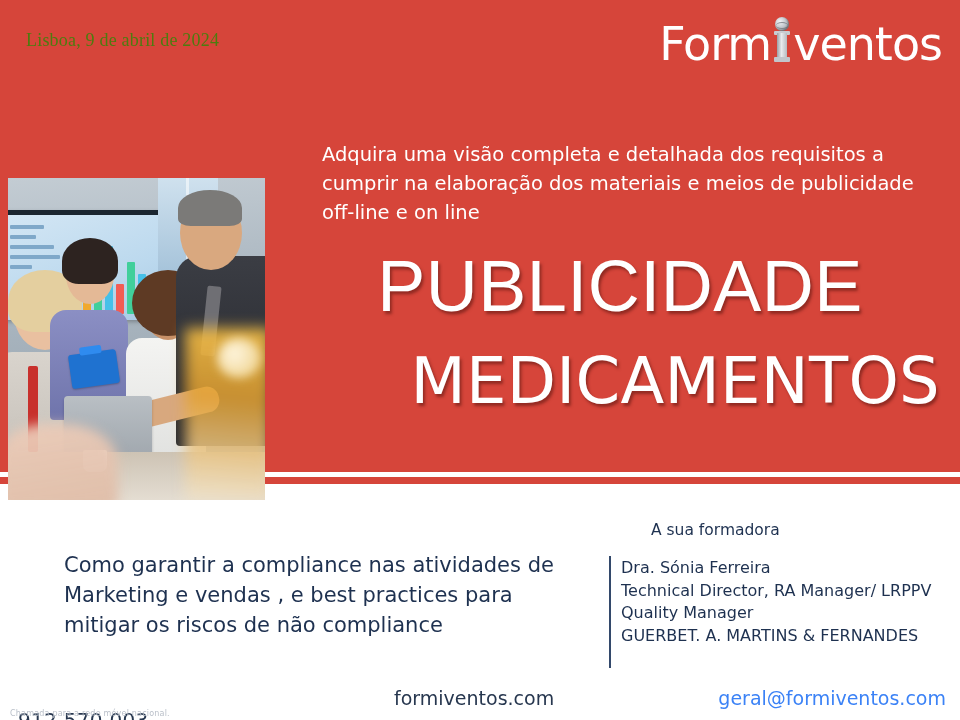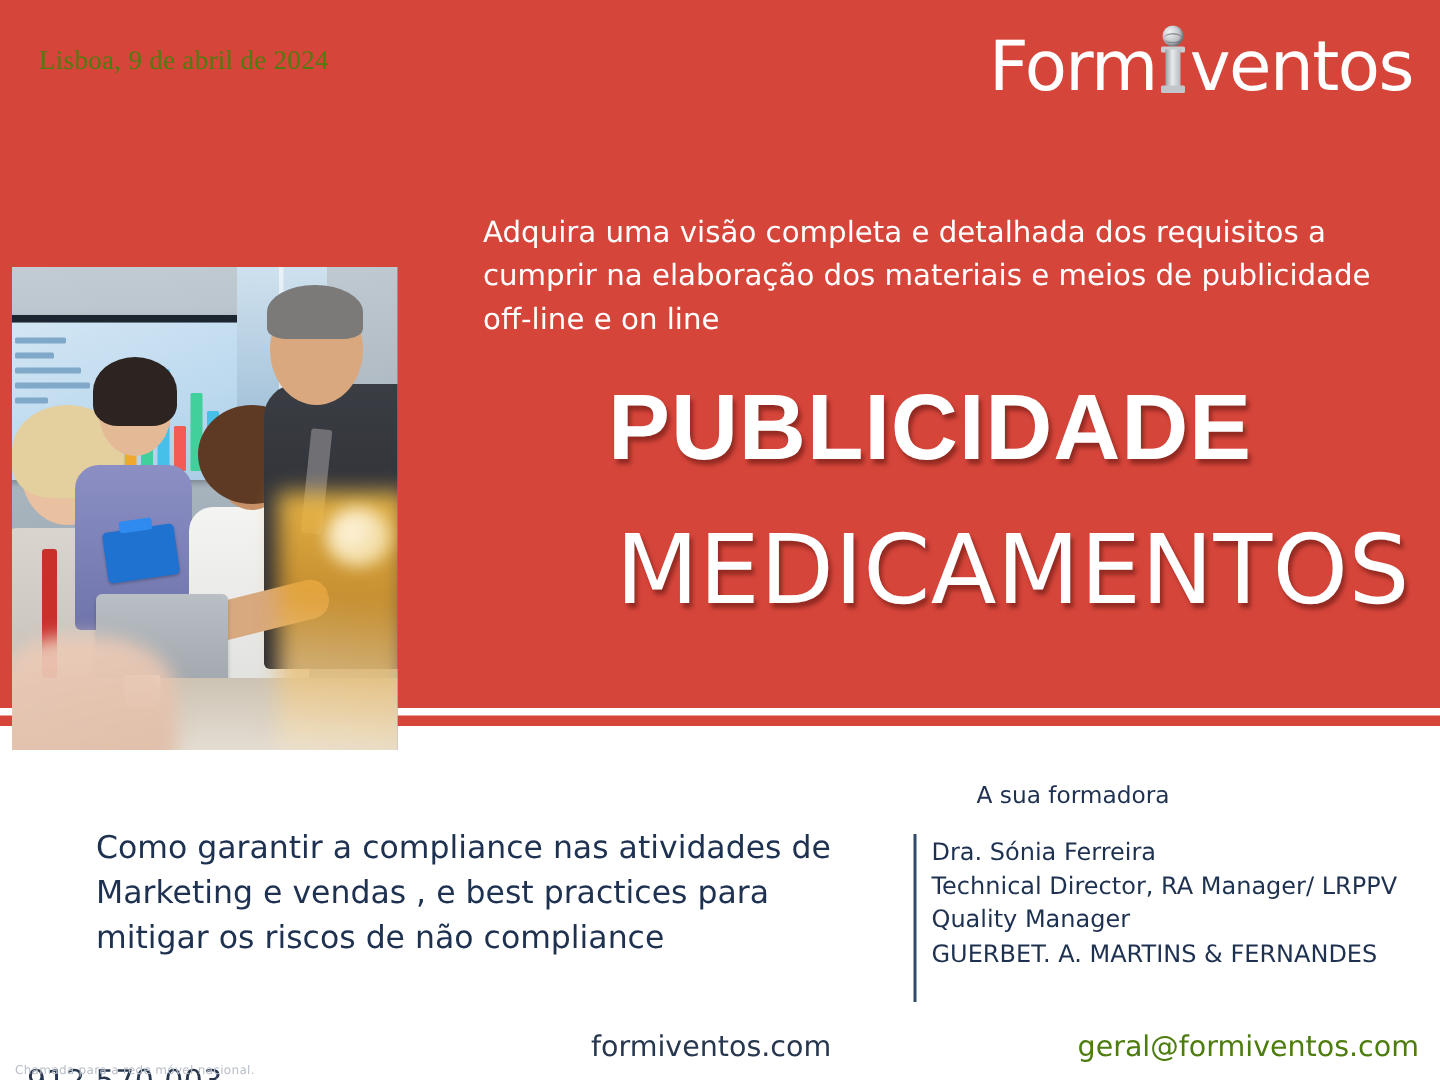--- a/index.html
+++ b/index.html
@@ -72,21 +72,21 @@
     color:#ffffff; font-size:19.5px; line-height:29px;
     font-family:"DejaVu Sans", sans-serif; font-weight:400;
   }
 
   
   #headline{
     position:absolute; left:300px; top:248px; width:640px;
     text-align:center; color:#ffffff;
   }
   #headline .h-l1{
-    font-size:62px; line-height:76px; font-weight:700; letter-spacing:.5px;
+    font-size:72px; line-height:76px; font-weight:400; letter-spacing:.5px;
     font-family:"Liberation Sans", sans-serif;
     text-shadow:2px 3px 3px rgba(90,20,14,.55);
     white-space:nowrap;
   }
   #headline .h-l2{
     margin-top:24px;
     font-size:64px; line-height:66px; font-weight:400; letter-spacing:.3px;
     font-family:"DejaVu Sans", sans-serif;
     text-shadow:2px 3px 3px rgba(90,20,14,.55);
     white-space:nowrap;
@@ -201,21 +201,21 @@
     font-family:"DejaVu Sans", sans-serif;
     text-align:center;
   }
   #footer-site{
     position:absolute; left:394px; top:687px;
     color:#27374f; font-size:19px;
     font-family:"DejaVu Sans", sans-serif;
   }
   #footer-email{
     position:absolute; right:14px; top:687px;
-    color:#4d7c0f; font-size:19px;
+    color:#3b82f6; font-size:19px;
     font-family:"DejaVu Sans", sans-serif;
   }
 </style>
 </head>
 <body>
 
 <div id="red-panel"></div>
 <div id="red-stripe"></div>
 
 <div id="event-date">Lisboa, 9 de abril de 2024</div>

